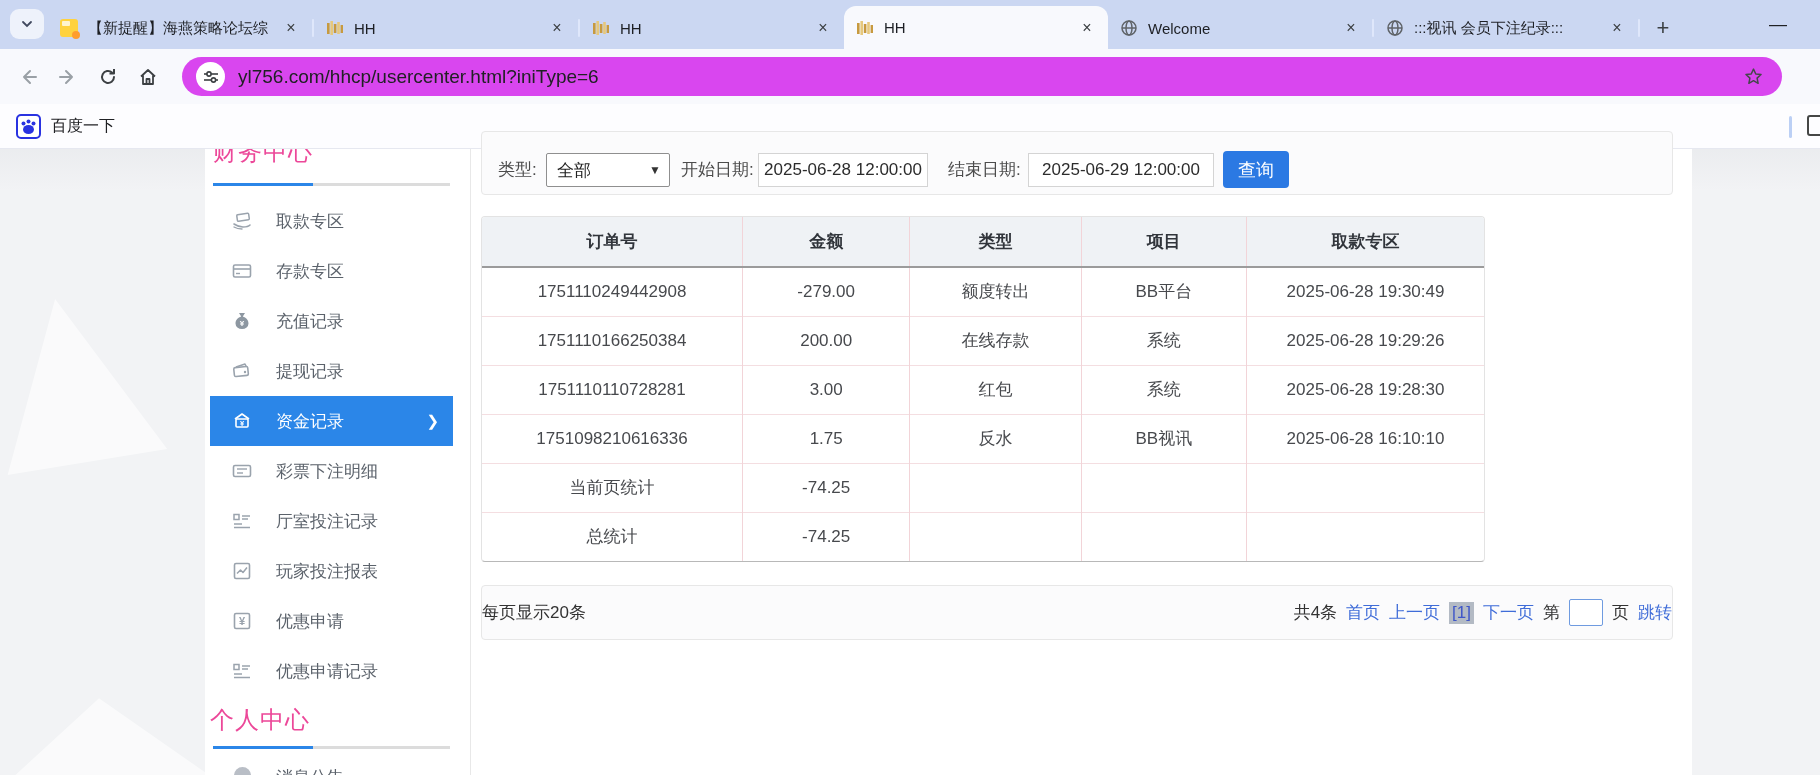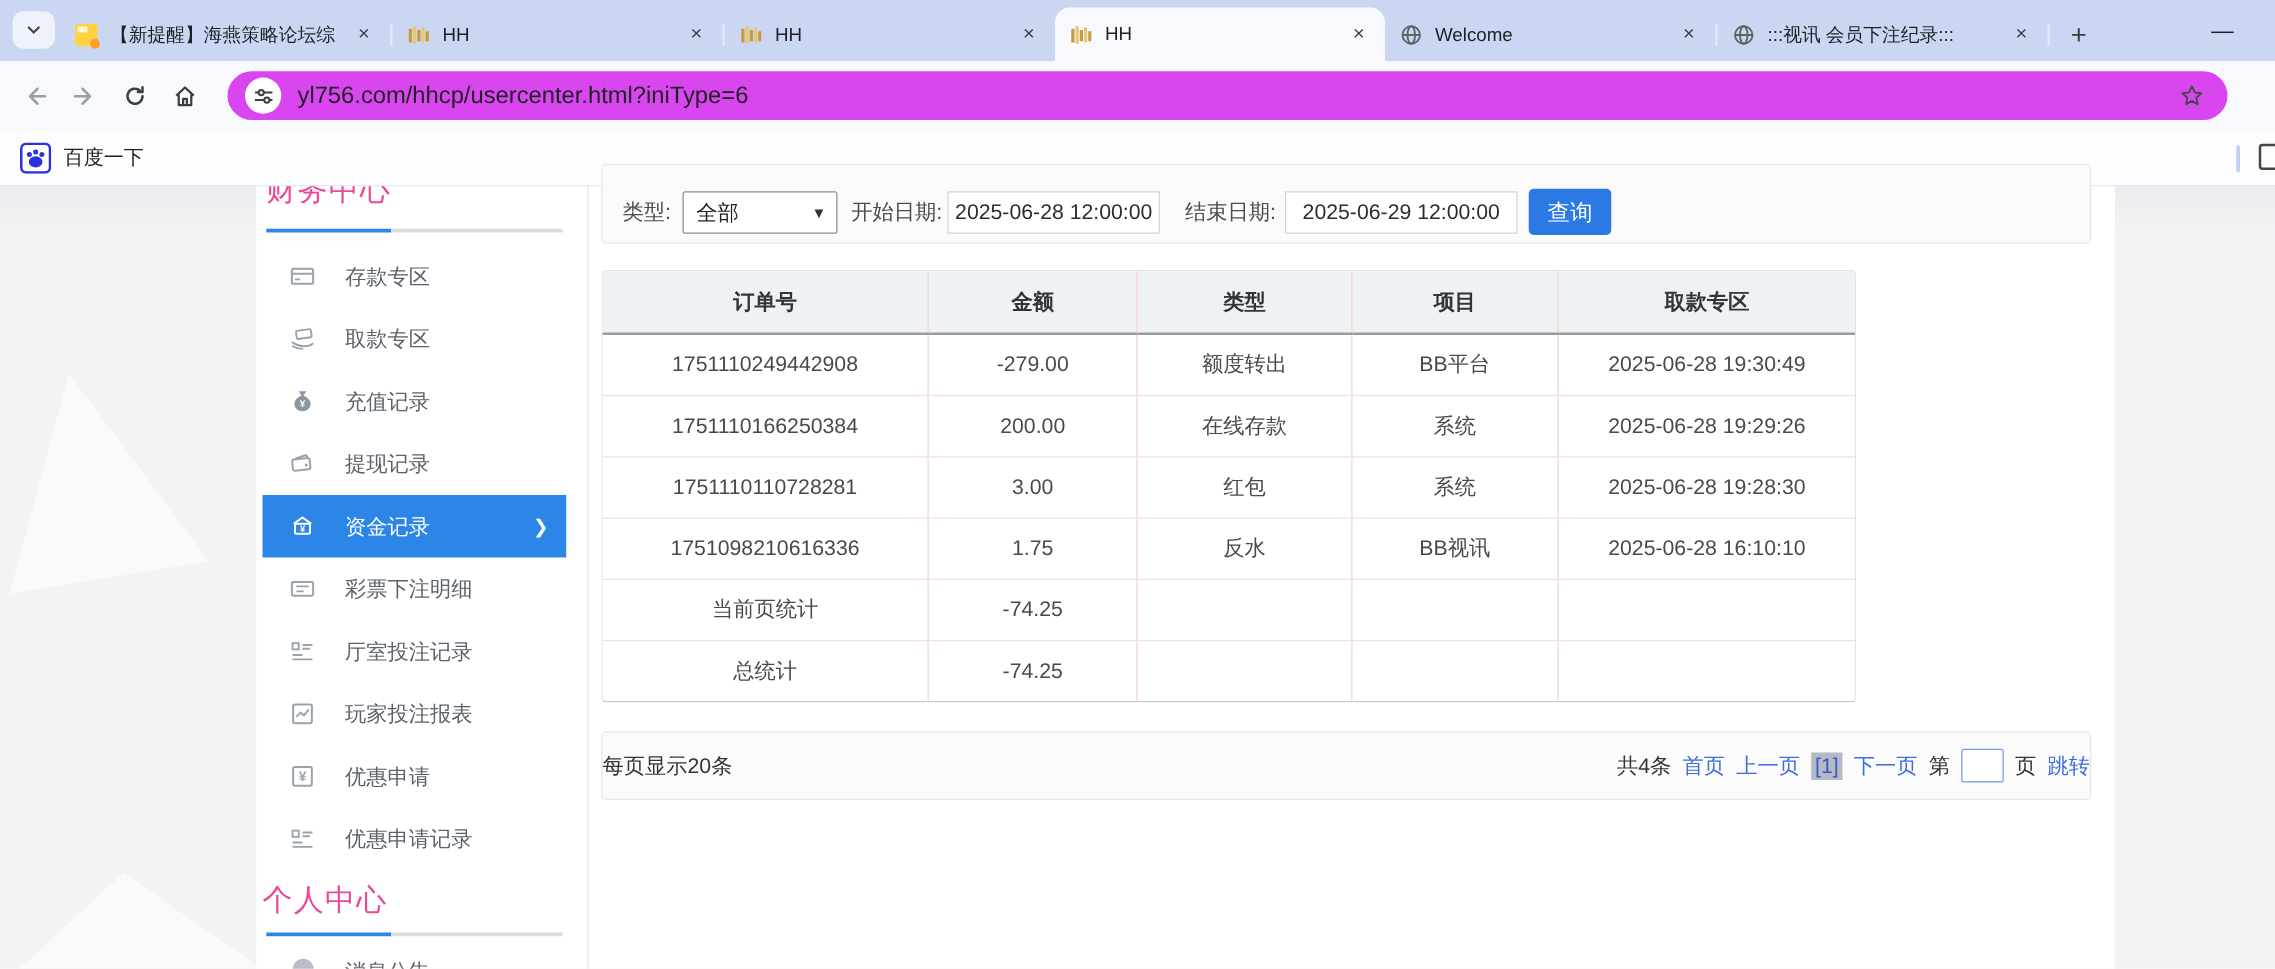--- a/index.html
+++ b/index.html
@@ -286,36 +286,36 @@
       <div class="sidebar">
         <div class="sec-title-clip">
           <span class="sec-title">财务中心</span>
         </div>
         <div class="sec-line"></div>
 
         <div class="menu">
           <div class="menu-item">
             <span class="mi-icon">
               <svg width="20" height="20" viewBox="0 0 20 20">
+                  <rect x="5" y="3" width="12" height="6.5" rx="1" fill="none" stroke="#9aa3ad" stroke-width="1.5" transform="rotate(-8 11 6)"></rect>
+                  <path d="M2 13c3 2 6 3 9 3s6-1 7-2" fill="none" stroke="#9aa3ad" stroke-width="1.6" stroke-linecap="round"></path>
+                  <path d="M2 16c2.5 1.5 5.5 2 8 2" fill="none" stroke="#9aa3ad" stroke-width="1.4" stroke-linecap="round"></path>
+                </svg>
+            </span>
+            <span class="mi-label">取款专区</span>
+          </div>
+          <div class="menu-item">
+            <span class="mi-icon">
+              <svg width="20" height="20" viewBox="0 0 20 20">
                   <rect x="1.5" y="4" width="17" height="12" rx="1.5" fill="none" stroke="#9aa3ad" stroke-width="1.6"></rect>
                   <line x1="1.5" y1="8" x2="18.5" y2="8" stroke="#9aa3ad" stroke-width="1.6"></line>
                   <line x1="4" y1="12.5" x2="8" y2="12.5" stroke="#9aa3ad" stroke-width="1.4"></line>
                 </svg>
             </span>
             <span class="mi-label">存款专区</span>
-          </div>
-          <div class="menu-item">
-            <span class="mi-icon">
-              <svg width="20" height="20" viewBox="0 0 20 20">
-                  <rect x="5" y="3" width="12" height="6.5" rx="1" fill="none" stroke="#9aa3ad" stroke-width="1.5" transform="rotate(-8 11 6)"></rect>
-                  <path d="M2 13c3 2 6 3 9 3s6-1 7-2" fill="none" stroke="#9aa3ad" stroke-width="1.6" stroke-linecap="round"></path>
-                  <path d="M2 16c2.5 1.5 5.5 2 8 2" fill="none" stroke="#9aa3ad" stroke-width="1.4" stroke-linecap="round"></path>
-                </svg>
-            </span>
-            <span class="mi-label">取款专区</span>
           </div>
           <div class="menu-item">
             <span class="mi-icon">
               <svg width="20" height="20" viewBox="0 0 20 20">
                   <path d="M7 2h6l-2.2 3.5C14 6.5 16.5 9 16.5 12.5a6.5 5.5 0 0 1-13 0C3.5 9 6 6.5 9.2 5.5z" fill="#8d97a1"></path>
                   <text x="10" y="14.5" font-size="8" fill="#fff" text-anchor="middle" font-weight="bold">¥</text>
                 </svg>
             </span>
             <span class="mi-label">充值记录</span>
           </div>

